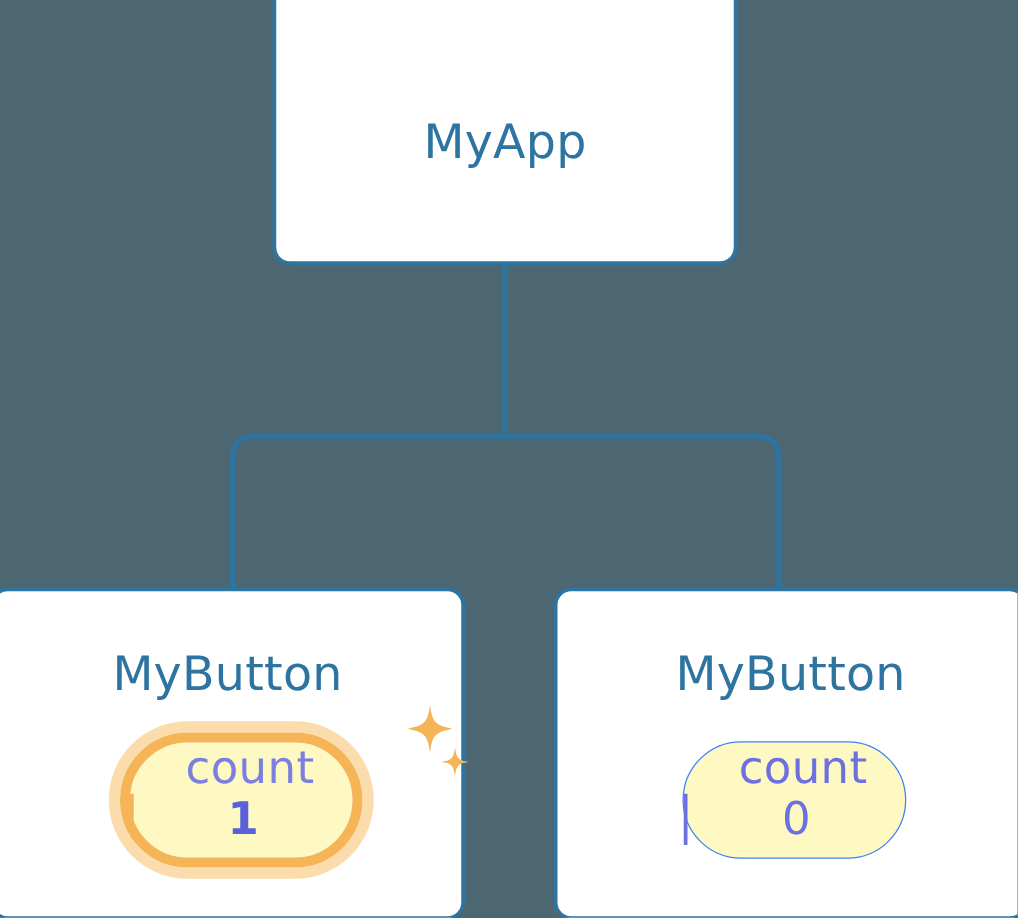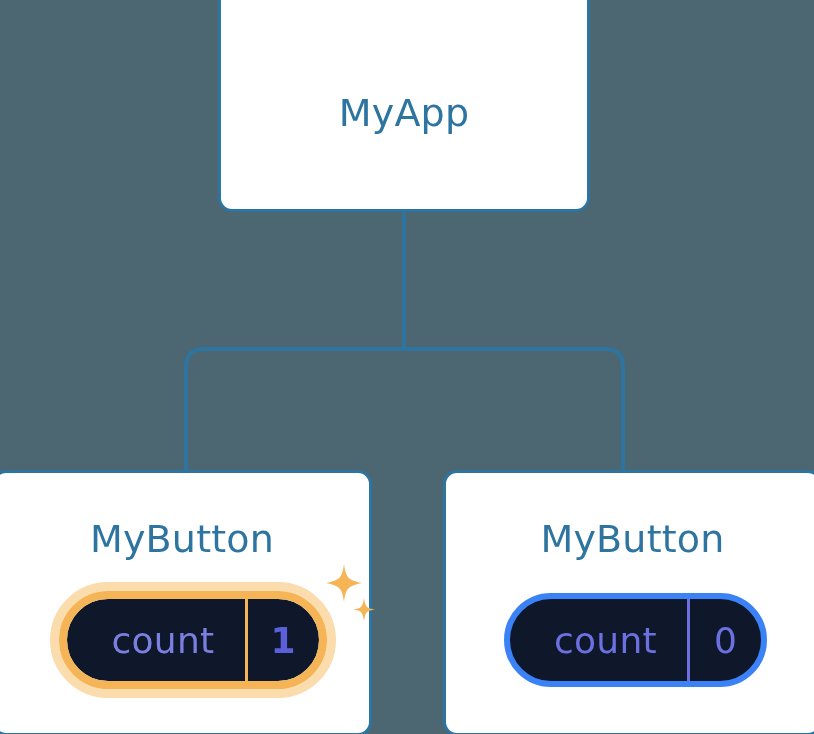--- a/index.html
+++ b/index.html
@@ -81,25 +81,26 @@
     justify-content: center;
   }
   .badge-wrap-left  { left: 8px;  top: 120px; width: 380px; }
   .badge-wrap-right { left: 0px;  top: 120px; width: 379px; }
 
   .badge {
     position: relative;
     display: flex;
     align-items: stretch;
     height: 94px;
-    border: 6px solid #3b82f6;
+    border: 1px solid #3b82f6;
     border-radius: 999px;
-    background: #0f172a;
+    background: #fef9c3;
     box-sizing: border-box;
     z-index: 2;
+    flex-direction: column;
   }
   .badge-key, .badge-val {
     display: flex;
     align-items: center;
     justify-content: center;
     font-size: 36px;
     color: #6C70E0;
     box-sizing: border-box;
   }
   .badge-key {

